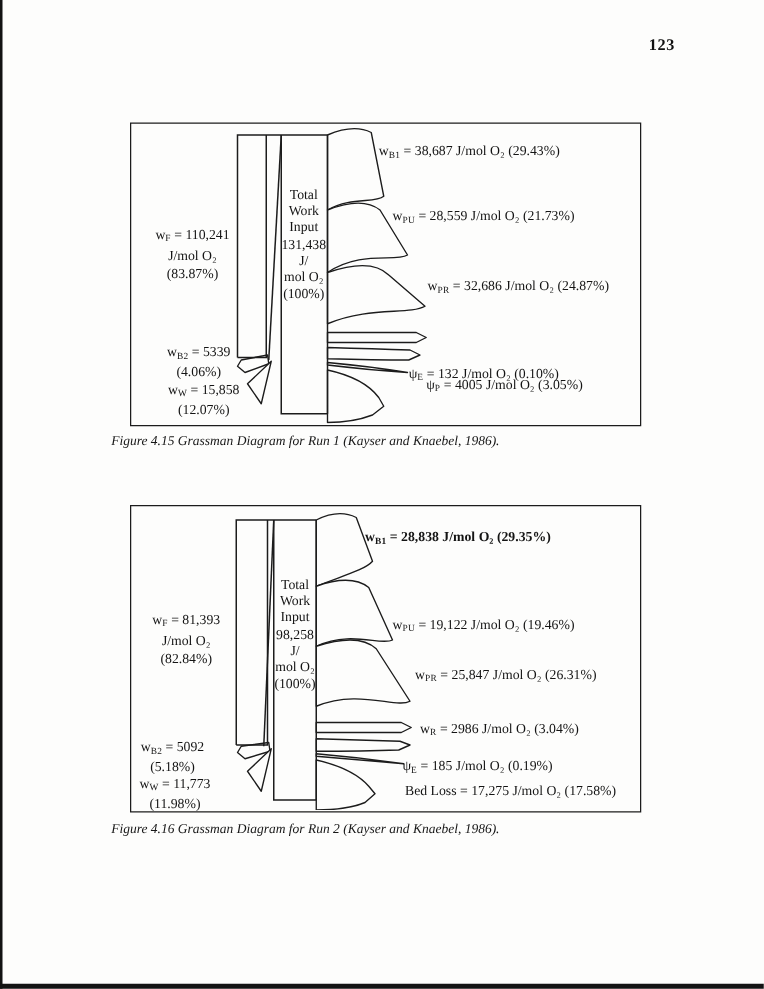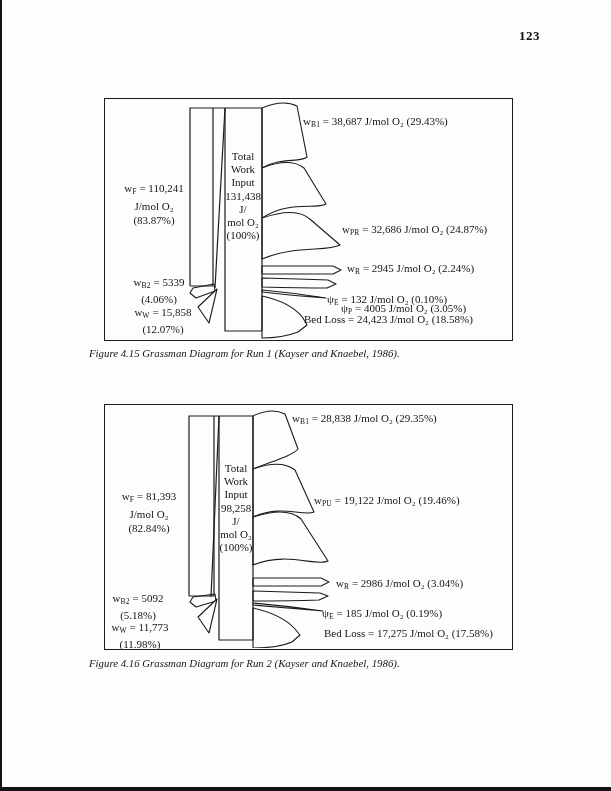--- a/index.html
+++ b/index.html
@@ -69,25 +69,24 @@
     <div>Total</div>
     <div>Work</div>
     <div>Input</div>
     <div>131,438</div>
     <div>J/</div>
     <div>mol O₂</div>
     <div>(100%)</div>
   </div>
 
   <div class="flabel" style="left:198px;top:16px;"><span>w</span><span class="sub">B1</span><span> = 38,687 J/mol O₂ (29.43%)</span></div>
+  <div class="flabel" style="left:209px;top:68px;"><span>w</span><span class="sub">PU</span><span> = 28,559 J/mol O₂ (21.73%)</span></div>
   <div class="flabel" style="left:237px;top:124px;"><span>w</span><span class="sub">PR</span><span> = 32,686 J/mol O₂ (24.87%)</span></div>
-  <div class="flabel" style="left:242px;top:163px;"><span>w</span><span class="sub">R</span><span> = 2945 J/mol O₂ (2.24%)</span></div>
   <div class="flabel" style="left:236px;top:168px;margin-top:35px;"><span>ψ</span><span class="sub">P</span><span> = 4005 J/mol O₂ (3.05%)</span></div>
   <div class="flabel" style="left:222px;top:194px;"><span>ψ</span><span class="sub">E</span><span> = 132 J/mol O₂ (0.10%)</span></div>
-  <div class="flabel" style="left:199px;top:214px;"><span>Bed Loss</span><span class="sub"></span><span> = 24,423 J/mol O₂ (18.58%)</span></div>
 </div>
 
 <div class="caption" style="top:347px;">Figure 4.15  Grassman Diagram for Run 1 (Kayser and Knaebel, 1986).</div>
 
 <div class="fig" style="top:404px;height:246px;">
   <svg width="406" height="243" viewBox="0 0 406 243">
     <g fill="#fdfdfc" stroke="#1c1c1c" stroke-width="1.1" stroke-linejoin="round">
       <path d="M148,11 Q166,2 180,9 L193,44 C187,51 168,56 148,64 Z"></path>
       <path d="M148,64 Q176,54 190,65 L209,107 C200,112 176,99 148,112 Z"></path>
       <path d="M148,112 Q182,101 196,114 L223,156 C212,162 182,146 148,160 Z"></path>
@@ -122,20 +121,21 @@
   <div class="flabel center total" style="left:107px;top:57px;width:48px;">
     <div>Total</div>
     <div>Work</div>
     <div>Input</div>
     <div>98,258</div>
     <div>J/</div>
     <div>mol O₂</div>
     <div>(100%)</div>
   </div>
 
-  <div class="flabel" style="left:187px;top:7px;"><span>w</span><span class="sub">B1</span><span> = 28,838 J/mol O₂ (29.35%)</span></div>
+  <div class="flabel" style="left:187px;top:19px;font-weight:bold;"><span>w</span><span class="sub">B1</span><span> = 28,838 J/mol O₂ (29.35%)</span></div>
   <div class="flabel" style="left:209px;top:72px;margin-top:17px;"><span>w</span><span class="sub">PU</span><span> = 19,122 J/mol O₂ (19.46%)</span></div>
+  <div class="flabel" style="left:227px;top:129px;"><span>w</span><span class="sub">PR</span><span> = 25,847 J/mol O₂ (26.31%)</span></div>
   <div class="flabel" style="left:231px;top:172px;"><span>w</span><span class="sub">R</span><span> = 2986 J/mol O₂ (3.04%)</span></div>
   <div class="flabel" style="left:217px;top:202px;"><span>ψ</span><span class="sub">E</span><span> = 185 J/mol O₂ (0.19%)</span></div>
   <div class="flabel" style="left:179px;top:222px;margin-left:40px;"><span>Bed Loss</span><span class="sub"></span><span> = 17,275 J/mol O₂ (17.58%)</span></div>
 </div>
 
 <div class="caption" style="top:657px;">Figure 4.16  Grassman Diagram for Run 2 (Kayser and Knaebel, 1986).</div>
 
 </body></html>

